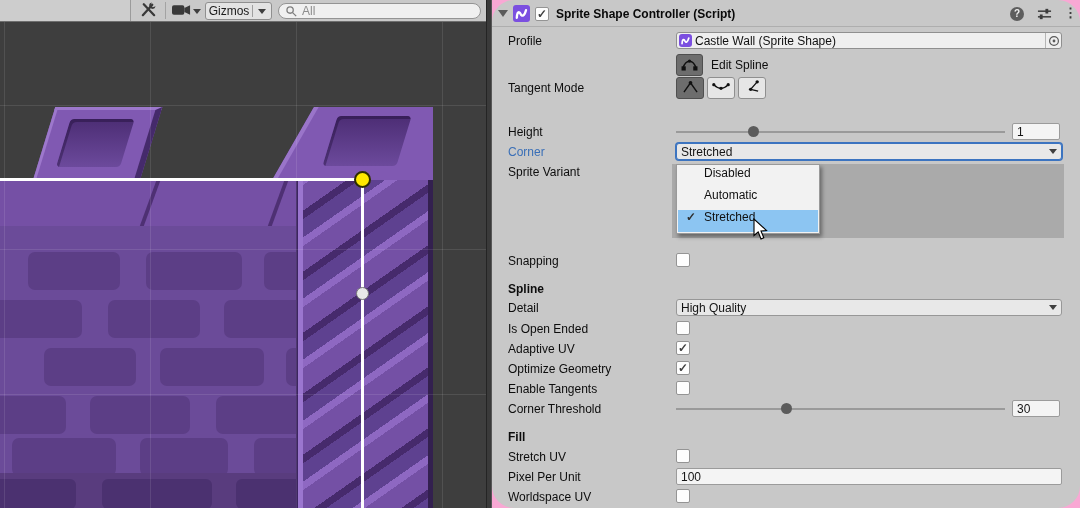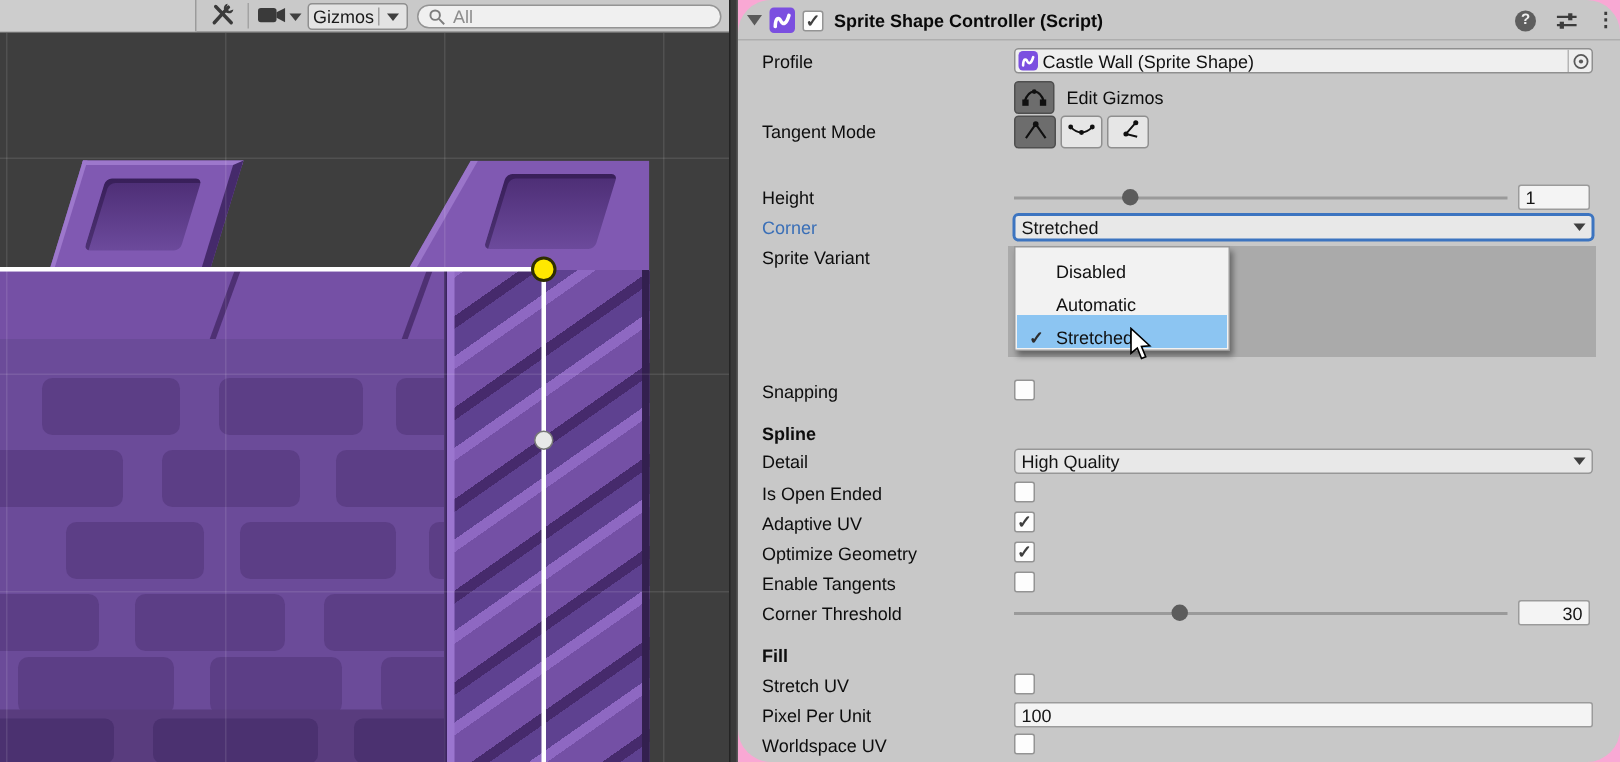--- a/index.html
+++ b/index.html
@@ -100,21 +100,21 @@
   .dd .ddtext { flex:1; }
   .dd-focused { border-color:#3c74c0; box-shadow:0 0 0 1px #3c74c0; }
   .sq-btn { position:absolute; height:22px; border:1px solid #8f8f8f; border-radius:3px;
     background:#e6e6e6; display:flex; align-items:center; justify-content:center; }
   .sq-dark { background:#6d6d6d; border-color:#4f4f4f; }
   .slider-track { position:absolute; top:8px; height:2px; background:#9a9a9a; }
   .slider-handle { position:absolute; top:3px; width:11px; height:11px; border-radius:50%; background:#5c5c5c; }
   .graybox { position:absolute; left:180px; top:164px; width:392px; height:74px; background:#aaaaaa; }
   .popup { position:absolute; left:184px; top:164px; width:144px; background:#f2f2f2;
     border:1px solid #9a9a9a; box-shadow:2px 3px 4px rgba(0,0,0,.4); padding:1px; z-index:20; }
-  .pitem { height:22px; display:flex; align-items:flex-end; color:#101010; }
+  .pitem { height:22px; display:flex; align-items:flex-start; color:#101010; }
   .pitem .pcheck { width:26px; text-align:center; color:#2e2e2e; font-weight:bold; }
   .pitem.hl { background:#8cc5f2; }
   .cursor { position:absolute; left:261px; top:218px; z-index:30; }
   .blue-label { color:#3a6fb7; }
 </style>
 </head>
 <body>
 
 <div id="root">
 
@@ -267,21 +267,21 @@
       <div class="sq-btn sq-dark" style="left:184px;top:0;width:27px;">
         <span>
           <svg width="17" height="15" viewBox="0 0 18 16">
             <path d="M2 13 C5 3 13 3 16 13" stroke="#101010" fill="none" stroke-width="1.6"></path>
             <rect x="0.5" y="11" width="4.5" height="4.5" fill="#101010"></rect>
             <rect x="13" y="11" width="4.5" height="4.5" fill="#101010"></rect>
             <circle cx="9" cy="5.4" r="1.7" fill="#101010"></circle>
           </svg>
         </span>
       </div>
-      <span class="ilabel" style="left:219px;top:4px;">Edit Gizmos</span>
+      <span class="ilabel" style="left:219px;top:4px;">Edit Spline</span>
     </div>
 
     <div class="irow" style="top:77px;height:24px;">
       <span class="ilabel" style="top:4px;">Tangent Mode</span>
       <div class="sq-btn sq-dark" style="left:184px;top:0;width:28px;">
         <span>
           <svg width="17" height="15" viewBox="0 0 18 16">
               <path d="M2 14 L9 4 L16 14" stroke="#101010" stroke-width="1.5" fill="none"></path>
               <circle cx="9" cy="4" r="2" fill="#101010"></circle>
             </svg>
@@ -357,21 +357,21 @@
       <span class="cb" style="left:184px;top:1px;" data-checked="true"></span>
     </div>
     <div class="irow" style="top:380px;">
       <span class="ilabel">Enable Tangents</span>
       <span class="cb" style="left:184px;top:1px;" data-checked="false"></span>
     </div>
     <div class="irow" style="top:400px;">
       <span class="ilabel">Corner Threshold</span>
       <div class="slider-track" style="left:184px;width:329px;"></div>
       <div class="slider-handle" style="left:289px;"></div>
-      <span class="tfield" style="left:520px;top:0;width:48px;text-align:right;">30</span>
+      <span class="tfield" style="left:520px;top:0;width:48px;">30</span>
     </div>
 
     <div class="irow" style="top:428px;">
       <span class="ilabel isection">Fill</span>
     </div>
     <div class="irow" style="top:448px;">
       <span class="ilabel">Stretch UV</span>
       <span class="cb" style="left:184px;top:1px;" data-checked="false"></span>
     </div>
     <div class="irow" style="top:468px;">

